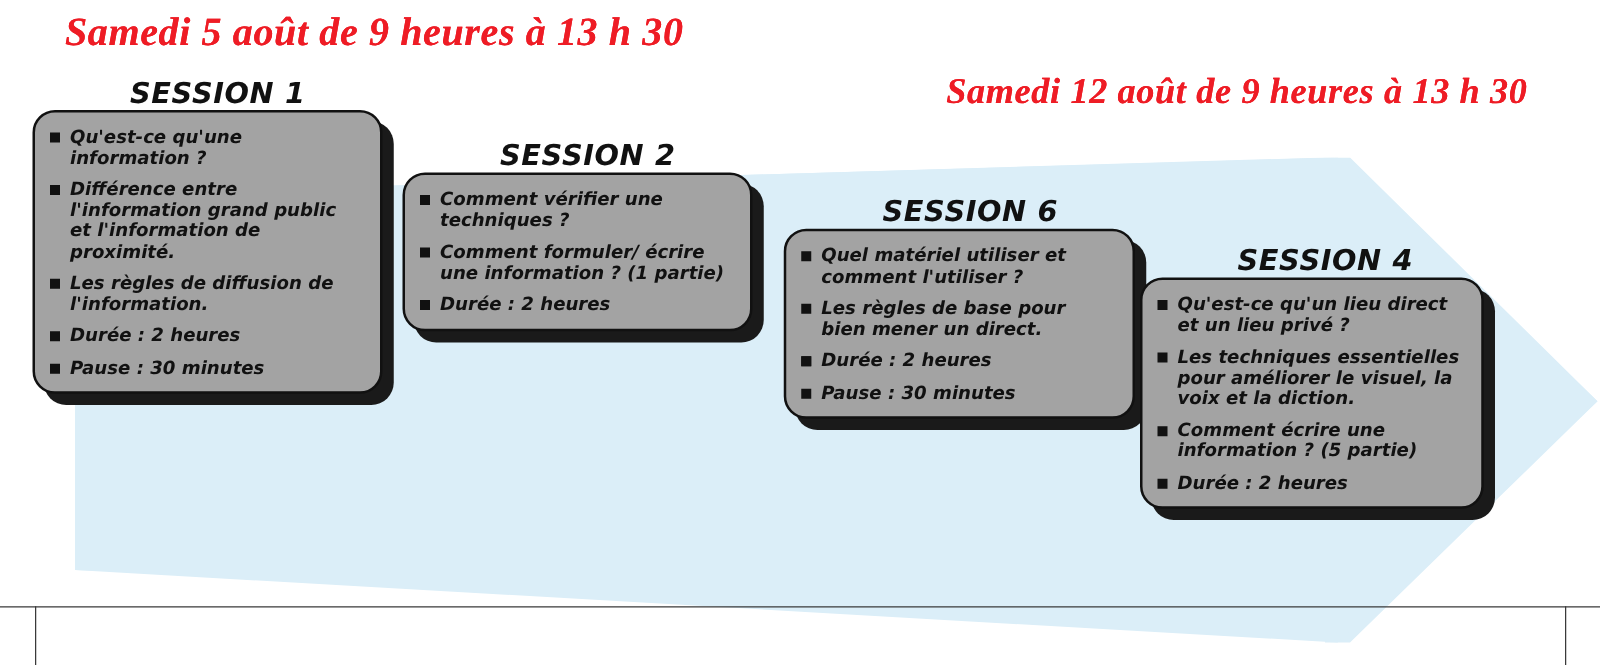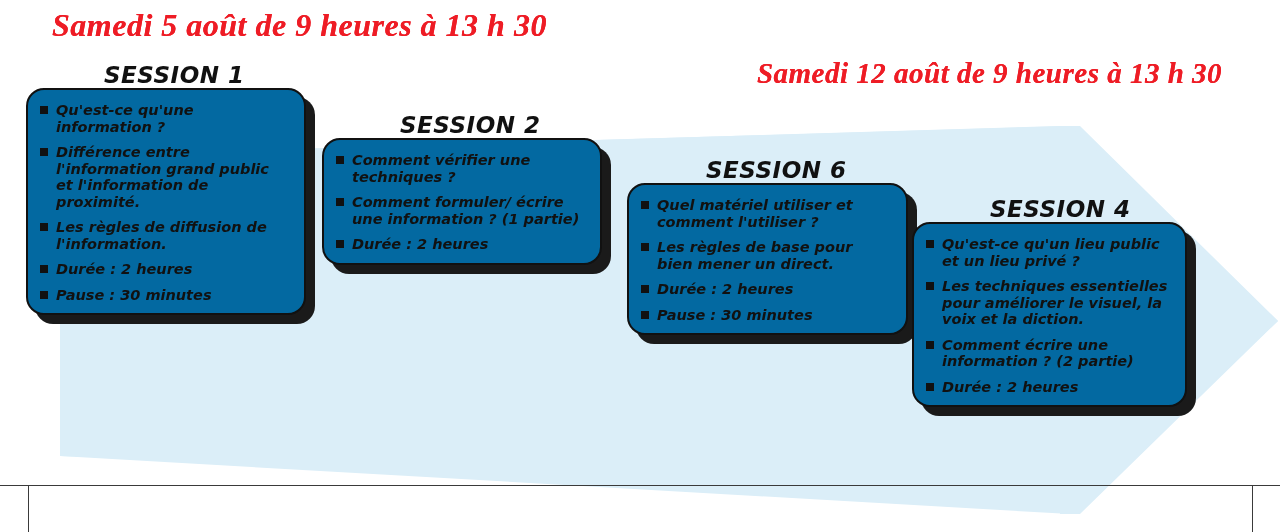--- a/index.html
+++ b/index.html
@@ -61,21 +61,21 @@
     font-family: "DejaVu Sans", sans-serif;
     font-size: 23px;
     letter-spacing: 0.5px;
     z-index: 6;
     white-space: nowrap;
   }
 
   
   .card {
     position: absolute;
-    background: #0369a1;
+    background: #a3a3a3;
     border: 2px solid #111111;
     border-radius: 18px;
     box-shadow: 9px 9px 0 #1a1a1a;
     box-sizing: border-box;
     z-index: 5;
     padding: 12px 14px 10px 12px;
   }
   .card ul {
     list-style: none;
     margin: 0;
@@ -177,22 +177,22 @@
     <li><span class="bullet"></span></li>
     <li><span class="bullet"></span><span>Durée : 2 heures</span></li>
     <li><span class="bullet"></span><span>Pause : 30 minutes</span></li>
   </ul>
 </div>
 
 <div class="session-title" style="left:990px; top:196px;">SESSION 4</div>
 
 <div class="card" style="left:912px; top:222px; width:275px;">
   <ul>
-    <li><span class="bullet"></span><span>Qu'est-ce qu'un lieu public et un lieu privé ?</span></li>
+    <li><span class="bullet"></span><span>Qu'est-ce qu'un lieu direct et un lieu privé ?</span></li>
     <li><span class="bullet"></span><span>Les techniques essentielles pour améliorer le visuel, la voix et la diction.</span></li>
-    <li><span class="bullet"></span><span>Comment écrire une information ? (2 partie)</span></li>
+    <li><span class="bullet"></span><span>Comment écrire une information ? (5 partie)</span></li>
     <li><span class="bullet"></span><span>Durée : 2 heures</span></li>
   </ul>
 </div>
 
 <div class="bottom-rule"></div>
 <div class="side-rule-left"></div>
 <div class="side-rule-right"></div>
 
 </body></html>

